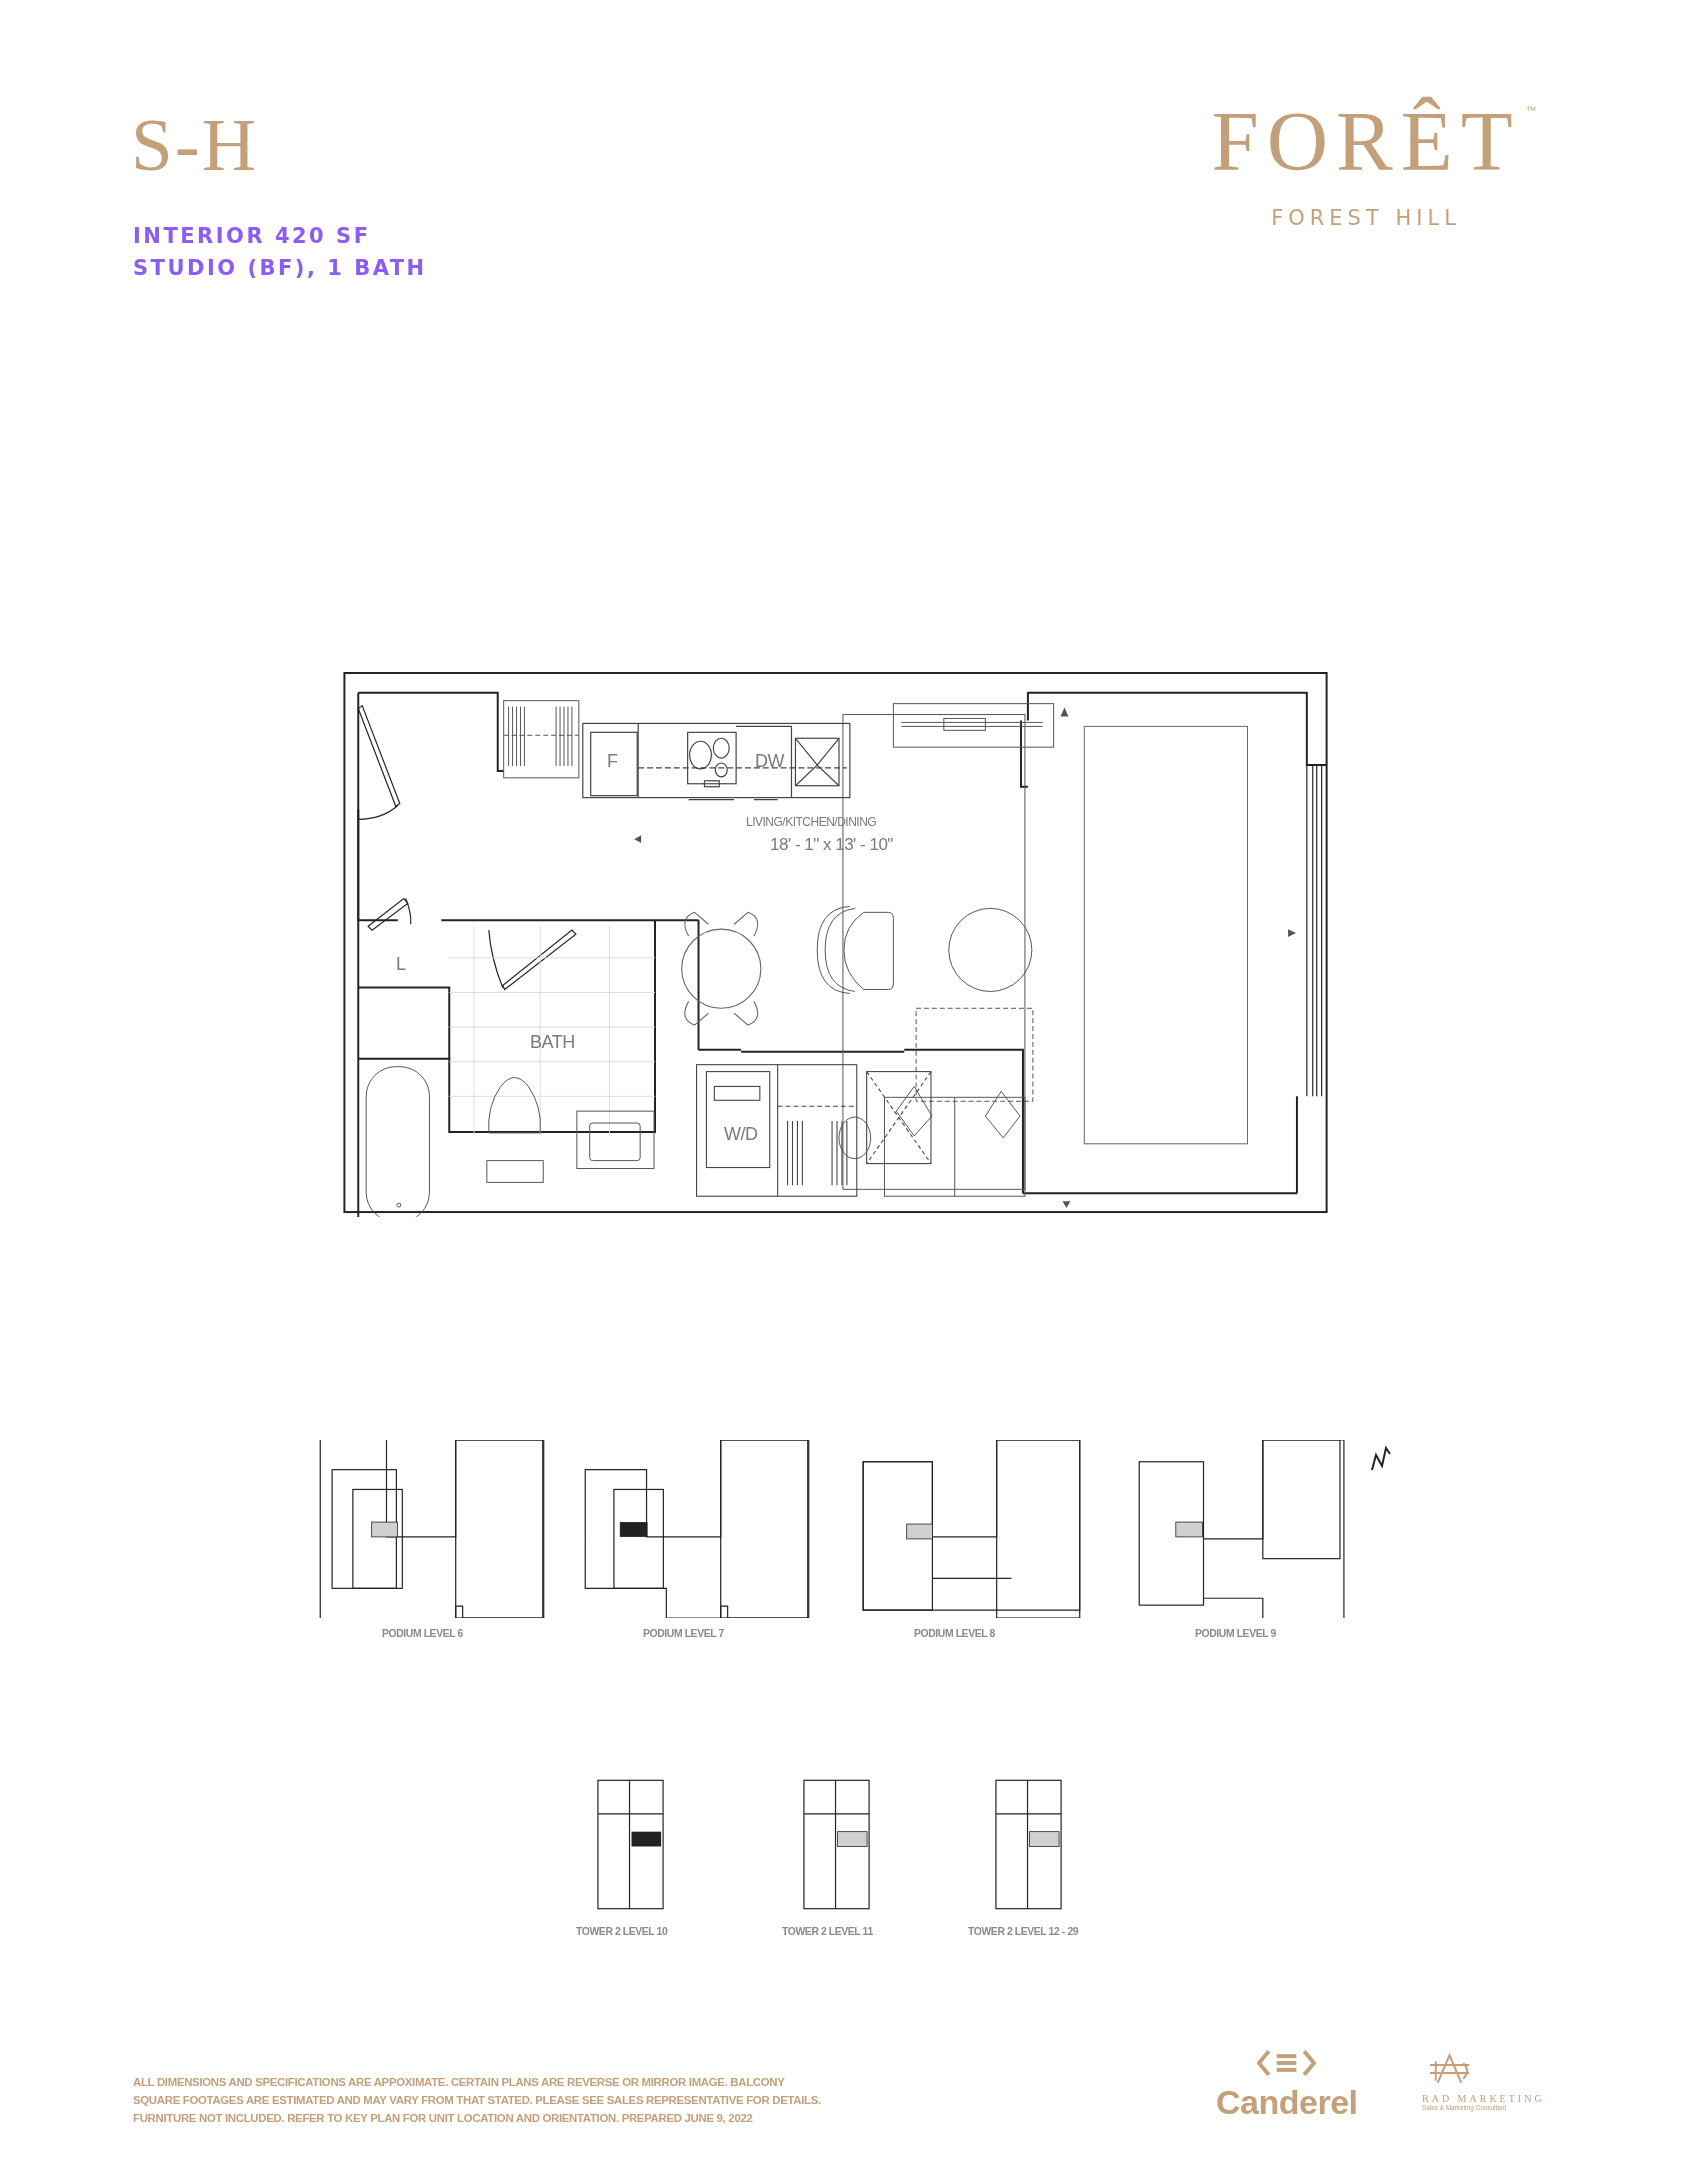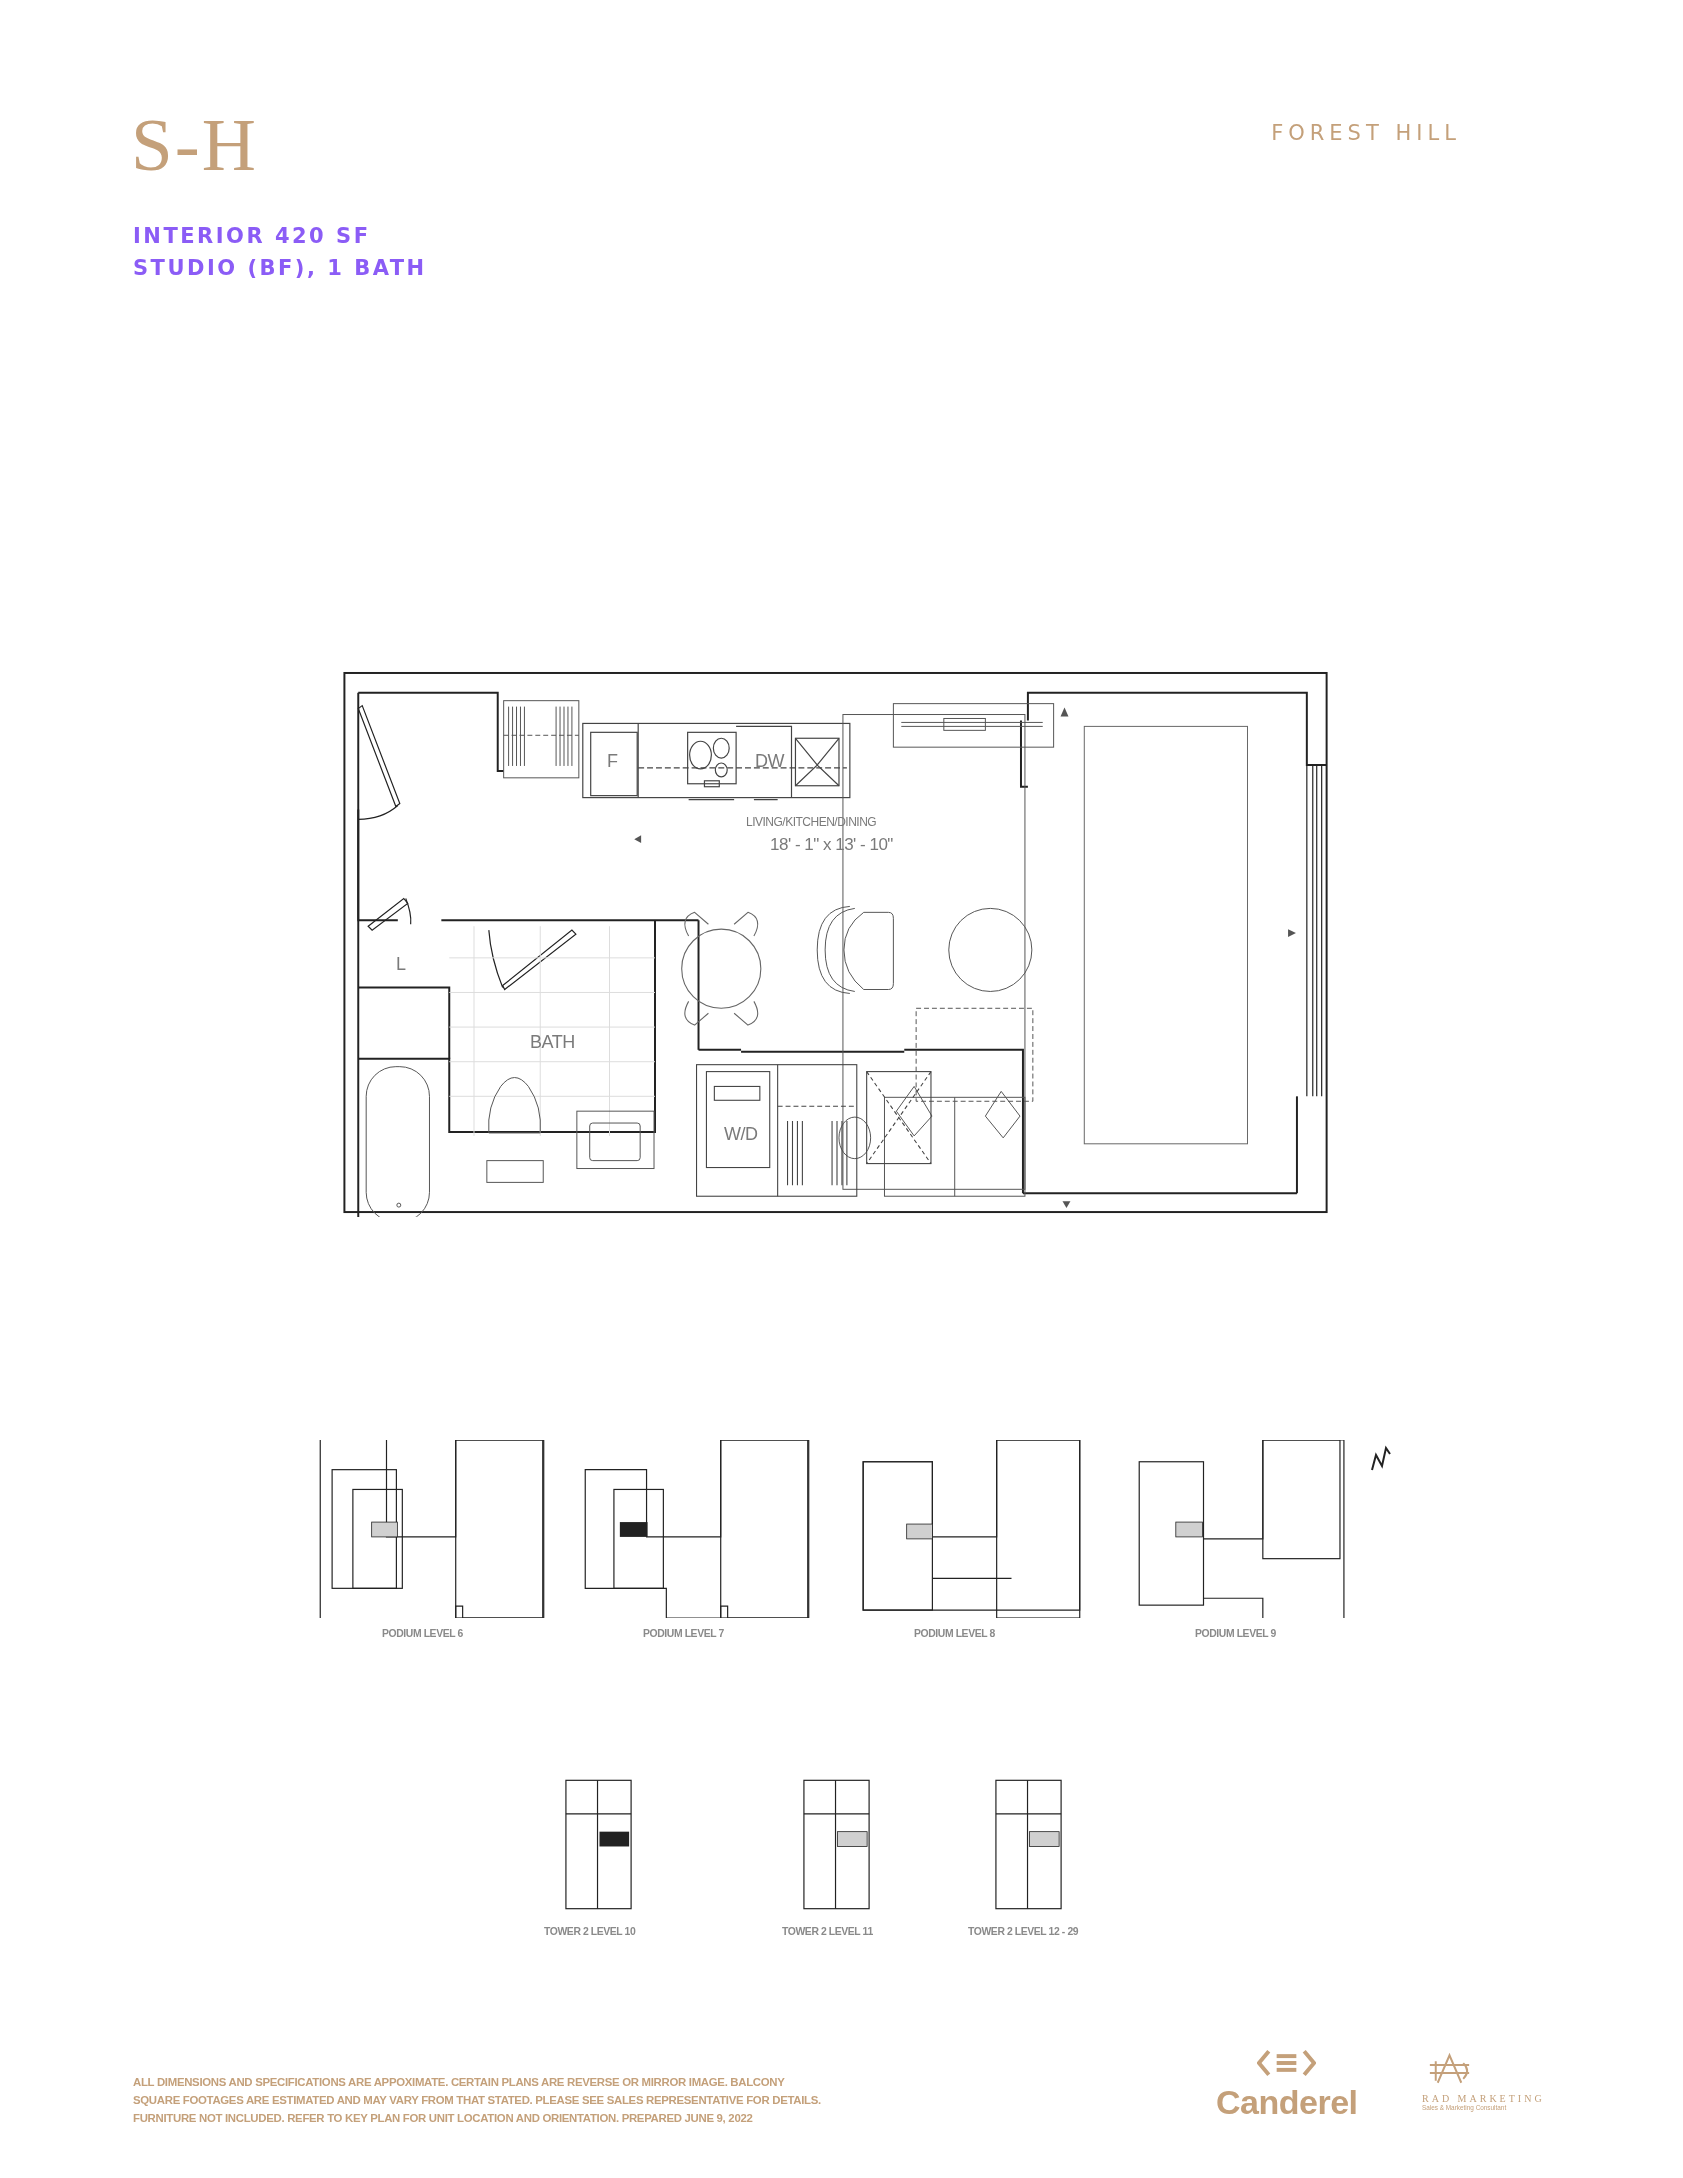--- a/index.html
+++ b/index.html
@@ -25,20 +25,21 @@
 </head>
 <body>
 
 <div id="unit-code">S-H</div>
 <div id="unit-specs">
   <div>INTERIOR 420 SF</div>
   <div>STUDIO (BF), 1 BATH</div>
 </div>
 
 <div id="brand">
+  <div class="name"><span>FORÊT</span><span class="tm">™</span></div>
   <div class="sub">FOREST HILL</div>
 </div>
 
 <div id="floorplan">
   <svg width="990" height="546" viewBox="0 0 1000 552" xmlns="http://www.w3.org/2000/svg">
     <g fill="none" stroke="#222" stroke-width="2">
 
       <rect x="2" y="2" width="993" height="545"></rect>
 
       <path d="M16 22 H157 V101 H163"></path>
@@ -237,21 +238,21 @@
     <rect x="42" y="83" width="27" height="15" fill="#d0d0d0" stroke="#222" stroke-width="0.8"></rect>
   </svg>
   <div class="kp-label" style="left:61px; top:188px;">PODIUM LEVEL 9</div>
 </div>
 <div class="keyplan" style="left:1366px; top:1440px;">
   <svg width="30" height="40" viewBox="0 0 30 40">
     <path d="M6 30 L10 15 L16 26 L20 8 L24 14" fill="none" stroke="#222" stroke-width="2"></path>
   </svg>
 </div>
 
-<div class="keyplan" style="left:560px; top:1770px;">
+<div class="keyplan" style="left:592px; top:1770px;">
   <svg width="79" height="149" viewBox="0 0 80 150">
     <g fill="none" stroke="#222" stroke-width="1.2">
       <rect x="6" y="10" width="66" height="130"></rect>
       <path d="M38 10 V140 M6 44 H72"></path>
     </g>
     <rect x="40" y="62" width="30" height="15" fill="#222"></rect>
   </svg>
   <div class="kp-label" style="left:-16px; top:156px;">TOWER 2 LEVEL 10</div>
 </div>
 <div class="keyplan" style="left:798px; top:1770px;">

